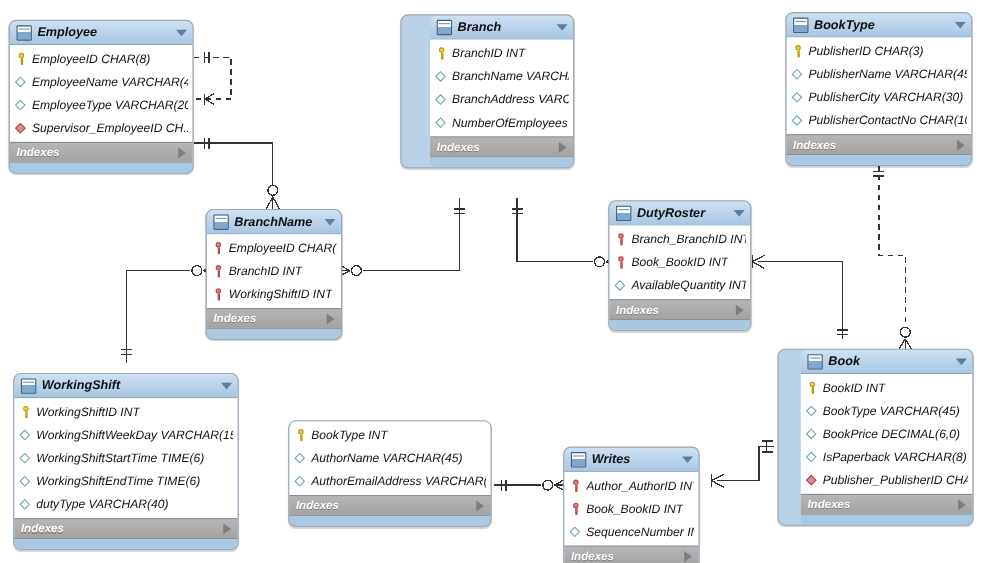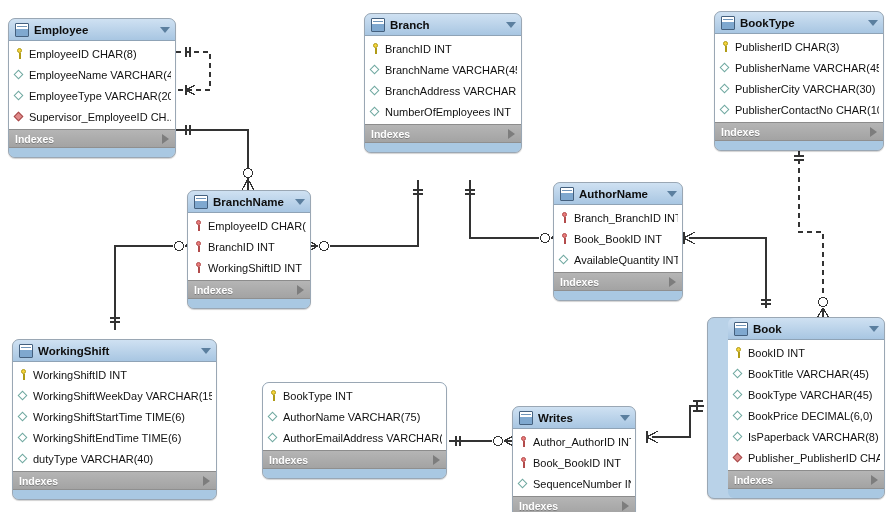--- a/index.html
+++ b/index.html
@@ -15,20 +15,21 @@
     overflow: hidden;
     font-family: "Liberation Sans", sans-serif;
     font-size: 11px;
     color: #1a1a1a;
   }
   #canvas {
     position: absolute;
     left: 0; top: 0;
     width: 722px;
     height: 512px;
+    font-style: italic;
   }
   #connectors {
     position: absolute;
     left: 0; top: 0;
     width: 894px;
     height: 512px;
     pointer-events: none;
     z-index: 1;
   }
 
@@ -302,21 +303,21 @@
             <span class="g g-fk"></span>
             <span class="col-txt">Supervisor_EmployeeID CH...</span>
           </div>
         </div>
         <div class="tbl-idx">
           <span class="tbl-idx-lbl">Indexes</span>
           <span class="tbl-idx-arrow"></span>
         </div>
         <div class="tbl-foot"></div>
       </div>
-      <div class="tbl" style="left: 364px; top: 13px; width: 158px;">
+      <div class="tbl" style="left: 364px; top: 13px; width: 158px; padding-left: 26px;">
         <div class="tbl-hdr">
           <span class="tbl-ico"></span>
           <span class="tbl-name">Branch</span>
           <span class="tbl-caret"></span>
         </div>
         <div class="tbl-body">
           <div class="col">
             <span class="g g-pk"></span>
             <span class="col-txt">BranchID INT</span>
           </div>
@@ -391,21 +392,21 @@
         </div>
         <div class="tbl-idx">
           <span class="tbl-idx-lbl">Indexes</span>
           <span class="tbl-idx-arrow"></span>
         </div>
         <div class="tbl-foot"></div>
       </div>
       <div class="tbl" style="left: 553px; top: 182px; width: 130px;">
         <div class="tbl-hdr">
           <span class="tbl-ico"></span>
-          <span class="tbl-name">AuthorName</span>
+          <span class="tbl-name">DutyRoster</span>
           <span class="tbl-caret"></span>
         </div>
         <div class="tbl-body">
           <div class="col">
             <span class="g g-pkfk"></span>
             <span class="col-txt">Branch_BranchID INT</span>
           </div>
           <div class="col">
             <span class="g g-pkfk"></span>
             <span class="col-txt">Book_BookID INT</span>
@@ -427,24 +428,20 @@
           <span class="tbl-name">Book</span>
           <span class="tbl-caret"></span>
         </div>
         <div class="tbl-body">
           <div class="col">
             <span class="g g-pk"></span>
             <span class="col-txt">BookID INT</span>
           </div>
           <div class="col">
             <span class="g g-col"></span>
-            <span class="col-txt">BookTitle VARCHAR(45)</span>
-          </div>
-          <div class="col">
-            <span class="g g-col"></span>
             <span class="col-txt">BookType VARCHAR(45)</span>
           </div>
           <div class="col">
             <span class="g g-col"></span>
             <span class="col-txt">BookPrice DECIMAL(6,0)</span>
           </div>
           <div class="col">
             <span class="g g-col"></span>
             <span class="col-txt">IsPaperback VARCHAR(8)</span>
           </div>
@@ -494,21 +491,21 @@
         <div class="tbl-foot"></div>
       </div>
       <div class="tbl" style="left: 262px; top: 382px; width: 185px;">
         <div class="tbl-body">
           <div class="col">
             <span class="g g-pk"></span>
             <span class="col-txt">BookType INT</span>
           </div>
           <div class="col">
             <span class="g g-col"></span>
-            <span class="col-txt">AuthorName VARCHAR(75)</span>
+            <span class="col-txt">AuthorName VARCHAR(45)</span>
           </div>
           <div class="col">
             <span class="g g-col"></span>
             <span class="col-txt">AuthorEmailAddress VARCHAR(45)</span>
           </div>
         </div>
         <div class="tbl-idx">
           <span class="tbl-idx-lbl">Indexes</span>
           <span class="tbl-idx-arrow"></span>
         </div>

